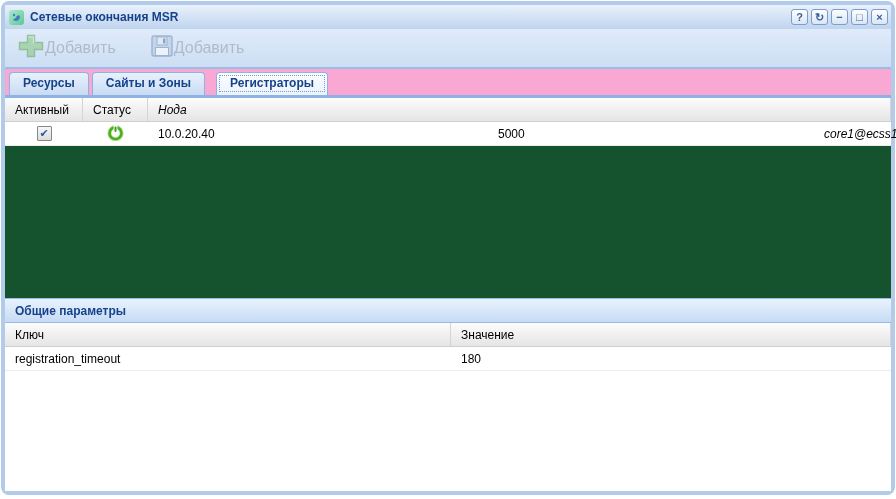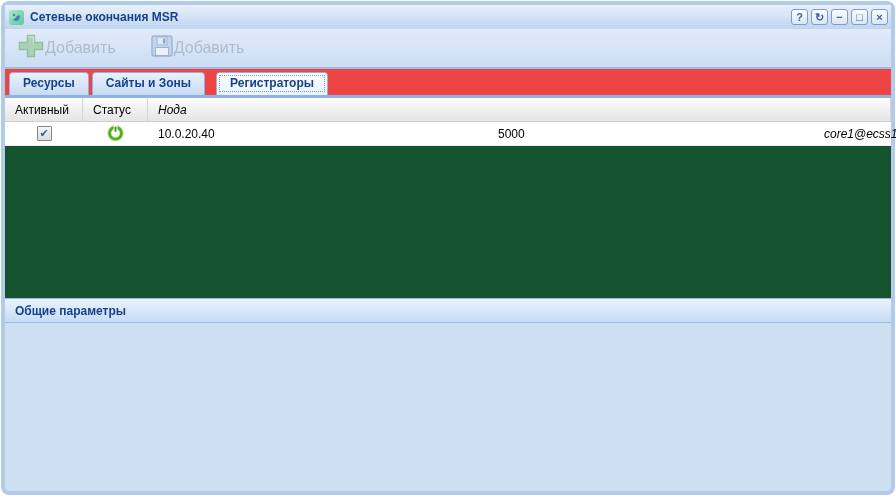--- a/index.html
+++ b/index.html
@@ -41,21 +41,21 @@
     background:linear-gradient(#e0ebfa,#ccdef3);
     border-bottom:2px solid #9cbcе6;
     border-bottom:2px solid #9cbce6;
   }
   .tbtn{
     display:flex;align-items:center;height:30px;padding:0 10px;
     border-radius:3px;color:#8d9aa9;font-size:16px;opacity:.55;
   }
   
   .tabbar{
-    height:26px;flex:0 0 26px;background:#ef4444;
+    height:26px;flex:0 0 26px;background:#f9a8d4;
     display:flex;align-items:flex-end;gap:3px;padding-left:4px;
     border-bottom:3px solid #8db2e3;
   }
   .tab{
     height:22px;line-height:21px;padding:0 13px;
     border:1px solid #8db2e3;border-bottom:none;border-radius:4px 4px 0 0;
     background:linear-gradient(#e8f1fc,#c9dbf2);
     color:#15428b;font-weight:bold;font-size:12px;cursor:pointer;
   }
   .tab.active{
@@ -168,14 +168,24 @@
       <div class="gc c-ip">10.0.20.40</div>
       <div class="gc c-port">5000</div>
       <div class="gc c-node">core1@ecss1</div>
     </div>
   </div>
 
   <div class="section-header">
     <span>Общие параметры</span>
   </div>
 
+  <div class="grid-bottom">
+    <div class="ghead">
+      <div class="gh c-key">Ключ</div>
+      <div class="gh c-value">Значение</div>
+    </div>
+    <div class="grow">
+      <div class="gc c-key">registration_timeout</div>
+      <div class="gc c-value">180</div>
+    </div>
+  </div>
 
 </div>
 
 </body></html>

